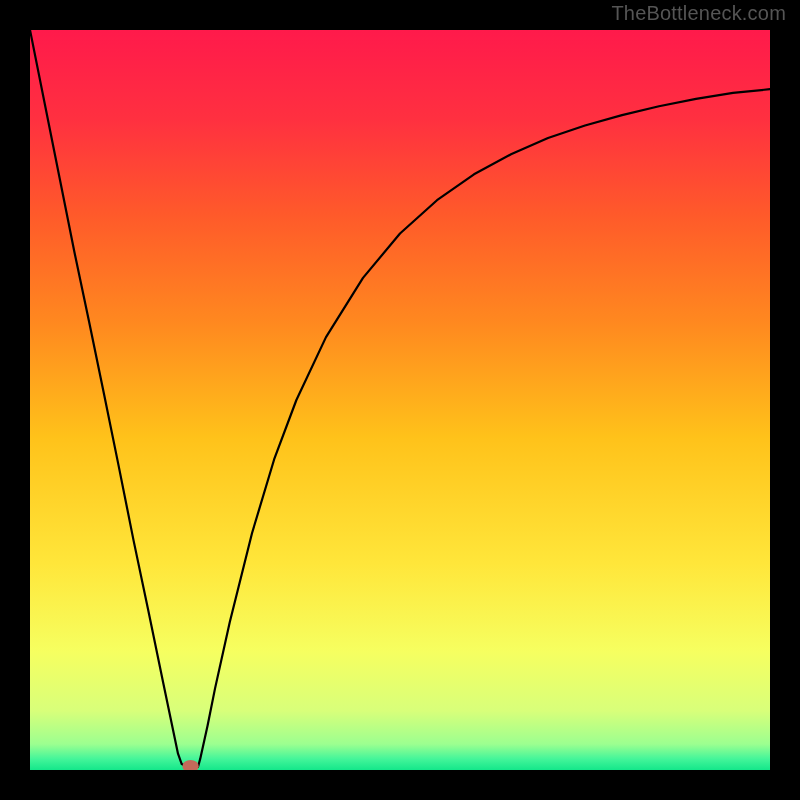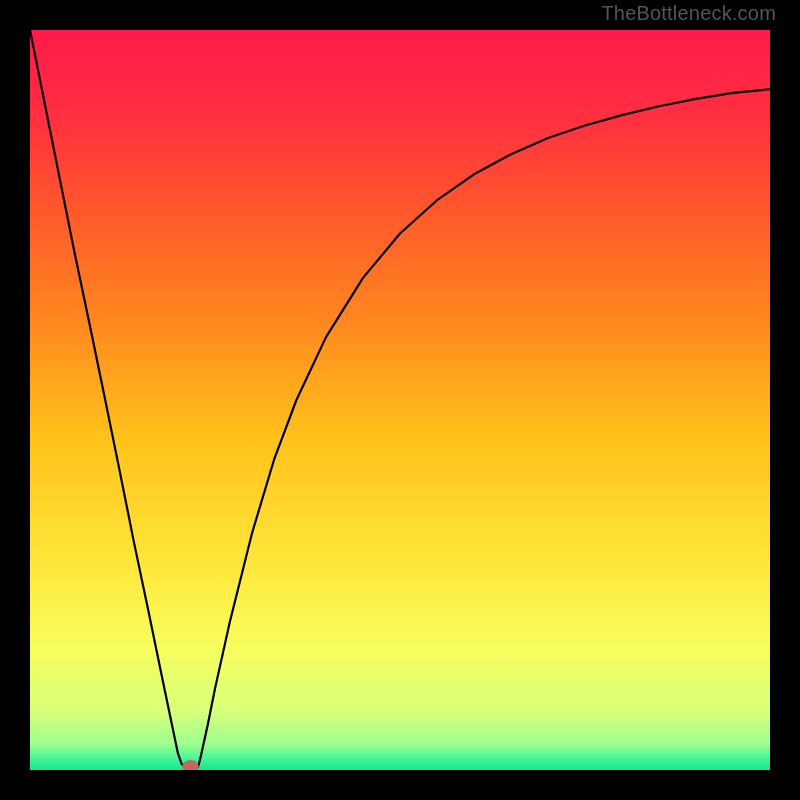--- a/index.html
+++ b/index.html
@@ -13,21 +13,21 @@
   }
   .frame {
     position: relative;
     width: 800px;
     height: 800px;
     background: #000;
   }
   .watermark {
     position: absolute;
     top: 2px;
-    right: 24px;
+    right: 14px;
     color: #555;
     font-size: 20px;
     font-weight: 400;
     letter-spacing: 0.2px;
     z-index: 50;
     user-select: none;
     text-align: right;
   }
   .plot-area {
     position: absolute;

